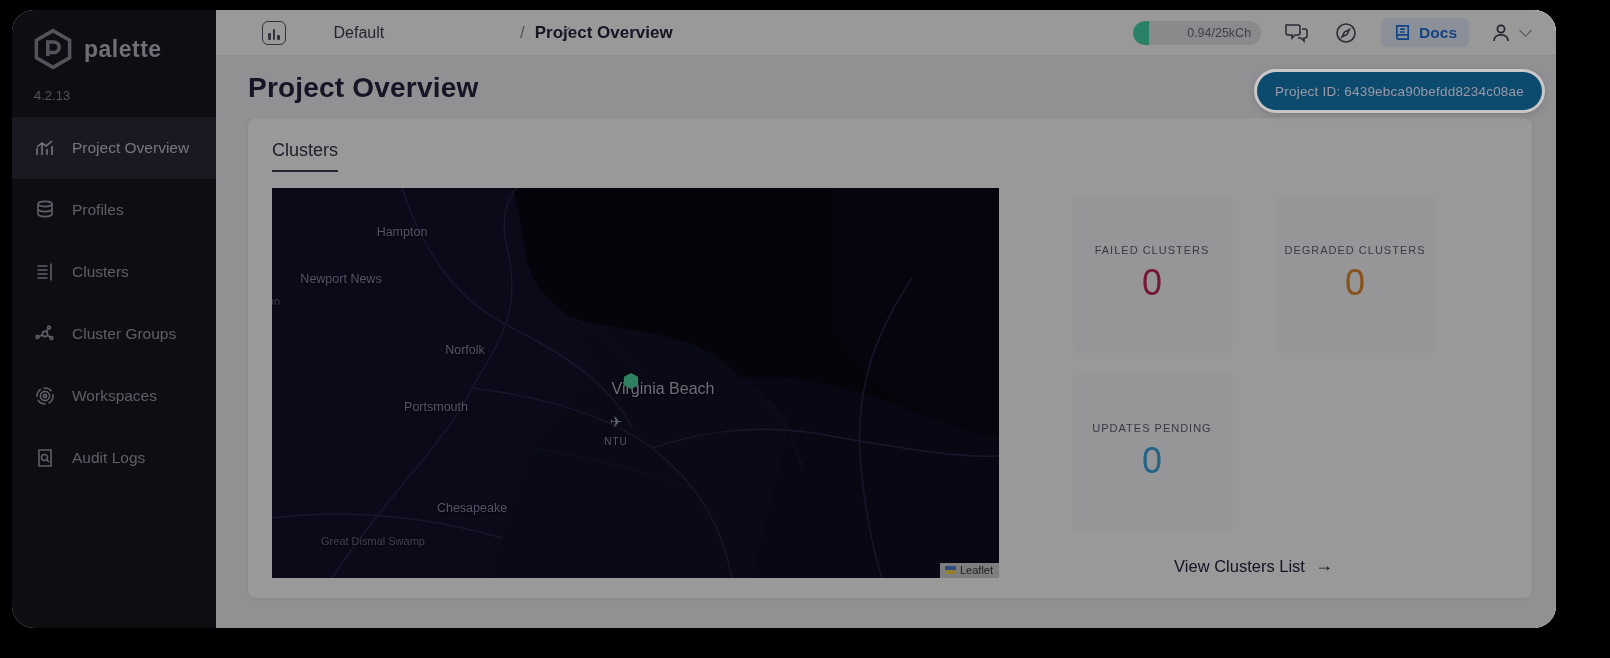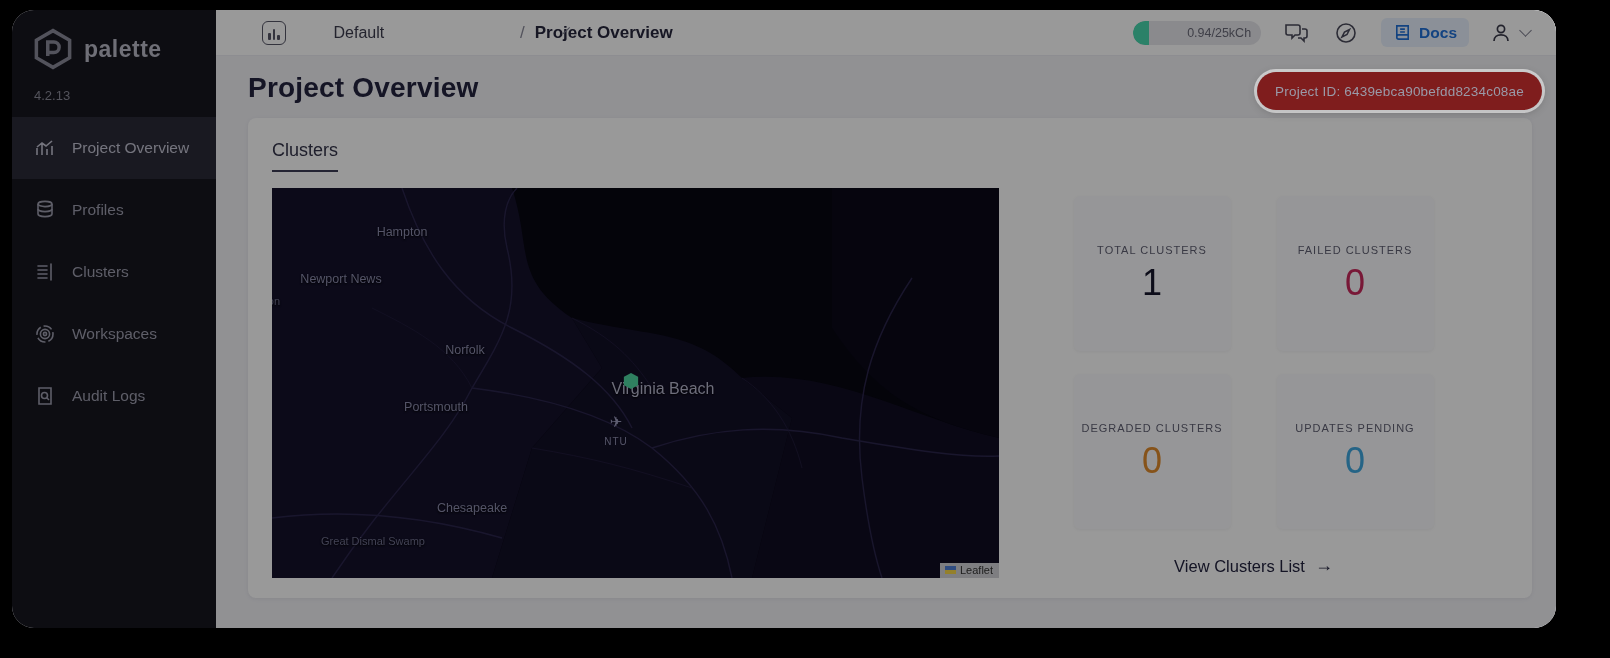--- a/index.html
+++ b/index.html
@@ -90,21 +90,21 @@
     align-items:center; justify-content:center; box-shadow:0 1px 3px rgba(40,40,70,.06); }
   .stat-label{ font-size:11px; letter-spacing:1px; color:#5f5f72; text-align:center; }
   .stat-value{ font-size:36px; margin-top:6px; font-weight:500; }
   .v-dark{ color:#16162c; } .v-crimson{ color:#c9295c; } .v-orange{ color:#e08a2c; } .v-blue{ color:#3fa7e0; }
   .view-link{ margin-top:26px; display:flex; align-items:flex-end; gap:10px; cursor:pointer; }
   .view-link-label{ font-size:16.5px; color:#23233f; }
   .view-link-arrow{ font-size:18px; color:#23233f; }
 
   
   .dim-overlay{ position:absolute; inset:0; background:rgba(0,0,0,.40); z-index:5; pointer-events:none; }
-  .project-id-pill{ position:absolute; right:14px; top:62px; z-index:6; background:#7f1d1d;
+  .project-id-pill{ position:absolute; right:14px; top:62px; z-index:6; background:#0c4a6e;
     border-radius:20px; padding:10px 18px; box-shadow:0 0 0 3px rgba(255,255,255,.55), 0 2px 10px rgba(0,0,0,.25); }
   .project-id-text{ font-size:13.5px; color:#9a9aa8; letter-spacing:.2px; }
 </style>
 </head>
 <body>
 
 <div class="app-window">
 
   <div class="sidebar">
     <div class="logo-row">
@@ -135,20 +135,32 @@
         </span>
         <span>Profiles</span>
       </div>
       <div class="menu-item">
         <span class="mi">
           <svg width="22" height="22" viewBox="0 0 22 22">
               <path d="M17 3 v16 M4 5 h9 M4 9 h9 M4 13 h9 M4 17 h9" stroke-linecap="round"></path>
             </svg>
         </span>
         <span>Clusters</span>
+      </div>
+      <div class="menu-item">
+        <span class="mi">
+          <svg width="22" height="22" viewBox="0 0 22 22">
+              <circle cx="11" cy="11" r="2.6"></circle>
+              <circle cx="3.5" cy="14" r="1.4"></circle>
+              <circle cx="17.5" cy="15" r="1.4"></circle>
+              <circle cx="15" cy="4.5" r="1.4"></circle>
+              <path d="M8.6 12 5 13.5 M13.4 12.2 16.3 14.4 M12.2 8.8 14.2 5.7"></path>
+            </svg>
+        </span>
+        <span>Cluster Groups</span>
       </div>
       <div class="menu-item">
         <span class="mi">
           <svg width="22" height="22" viewBox="0 0 22 22">
               <circle cx="11" cy="11" r="8" stroke-dasharray="9 3"></circle>
               <circle cx="11" cy="11" r="4.6"></circle>
               <circle cx="11" cy="11" r="1.6"></circle>
             </svg>
         </span>
         <span>Workspaces</span>
@@ -263,24 +275,20 @@
 
             <span class="attribution">
               <span class="flag"></span>
               <span>Leaflet</span>
             </span>
           </div>
 
           <div class="stats-area">
             <div class="stats-grid">
               <div class="stat-card">
-                <span class="stat-label">TOTAL CLUSTERS</span>
-                <span class="stat-value v-dark">1</span>
-              </div>
-              <div class="stat-card">
                 <span class="stat-label">FAILED CLUSTERS</span>
                 <span class="stat-value v-crimson">0</span>
               </div>
               <div class="stat-card">
                 <span class="stat-label">DEGRADED CLUSTERS</span>
                 <span class="stat-value v-orange">0</span>
               </div>
               <div class="stat-card">
                 <span class="stat-label">UPDATES PENDING</span>
                 <span class="stat-value v-blue">0</span>

